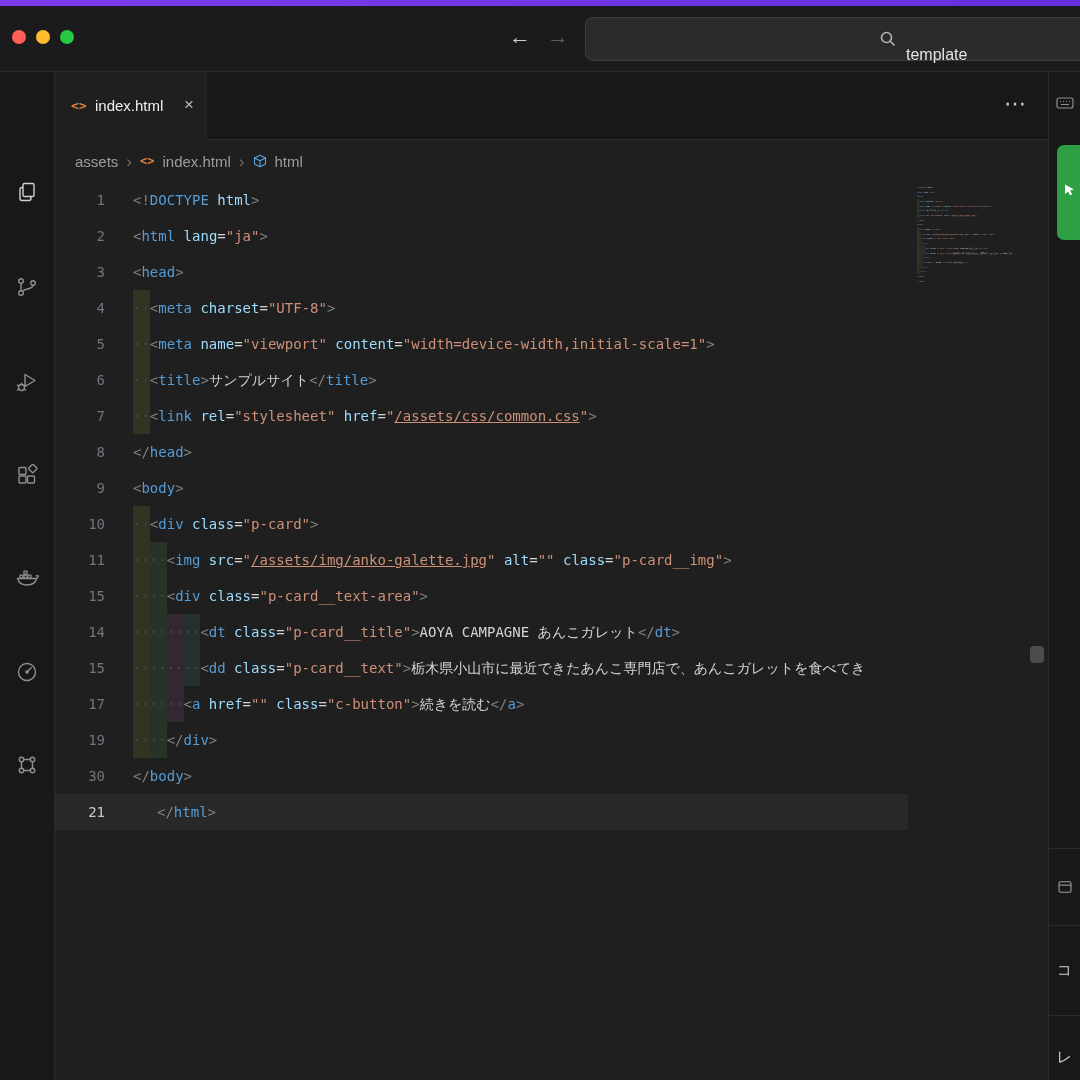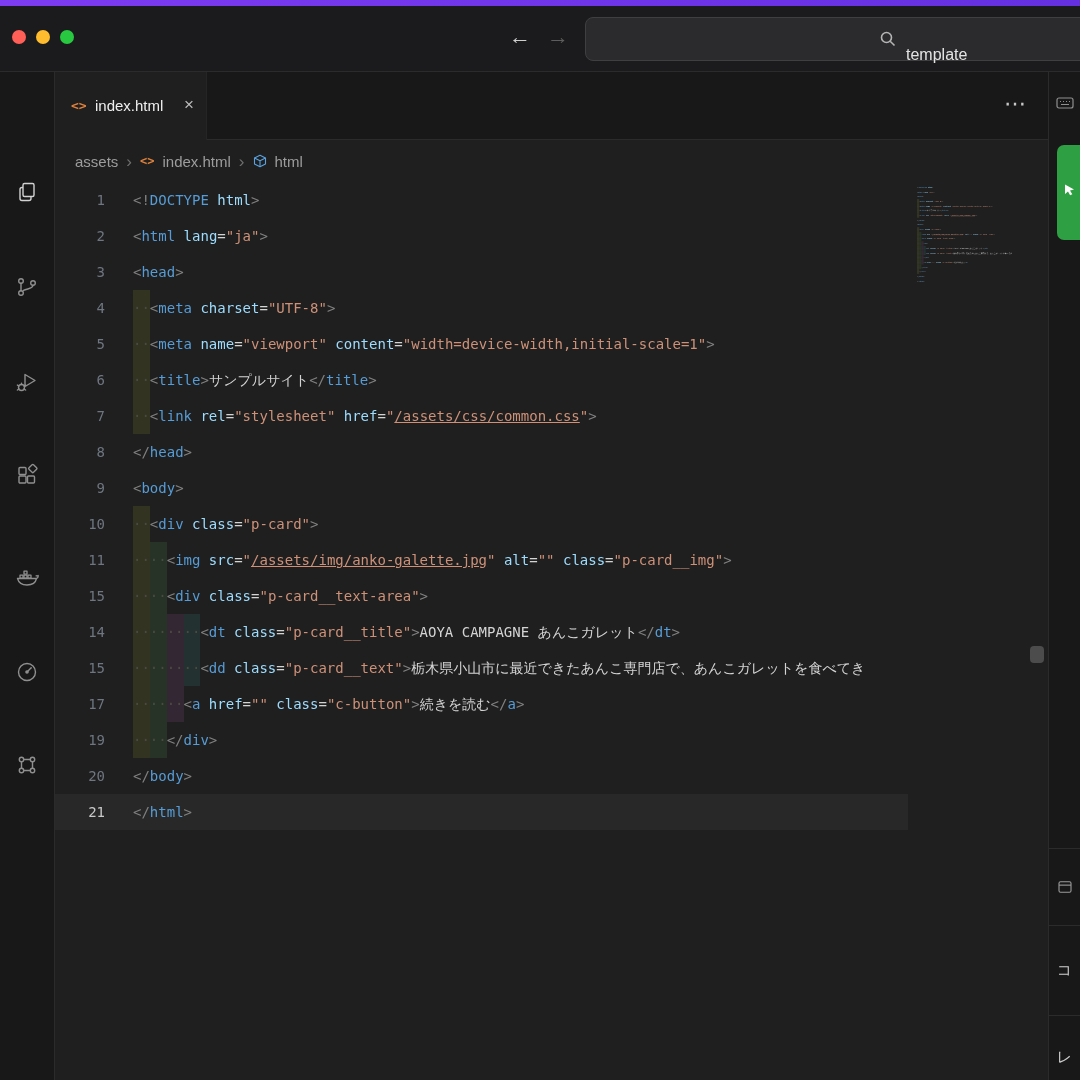--- a/index.html
+++ b/index.html
@@ -46,21 +46,21 @@
 
   .breadcrumb{position:absolute;left:0;top:68px;width:993px;height:42px;display:flex;align-items:center;
     padding-left:20px;box-sizing:border-box;color:#9d9d9d;font-size:15px;gap:8px;white-space:nowrap;}
   .bc-sep{color:#6f6f6f;font-size:17px;line-height:1;}
   .bc-html-glyph{color:#e0823d;font-weight:bold;font-size:12px;font-family:"DejaVu Sans Mono",monospace;}
 
   
   .rows{position:absolute;left:0;top:110px;width:993px;height:898px;overflow:hidden;}
   .row{display:flex;height:36px;line-height:36px;white-space:pre;
     font-family:"DejaVu Sans Mono",monospace;font-size:14px;}
-  .row.current{background:rgba(255,255,255,.045);}
+  .row.current{background:rgba(255,255,255,.045);gap:24px;}
   .ln{flex:0 0 78px;width:78px;text-align:right;padding-right:28px;box-sizing:border-box;color:#6e7681;}
   .row.current .ln{color:#c9c9c9;}
   .cl{flex:1 1 auto;}
   .tk-p{color:#808080;} .tk-t{color:#569cd6;} .tk-a{color:#9cdcfe;}
   .tk-s{color:#ce9178;} .tk-u{color:#ce9178;text-decoration:underline;} .tk-x{color:#d4d4d4;}
   .iw{display:inline-block;width:2ch;color:#4a4a42;}
   .iw0{background:rgba(255,255,64,.09);}
   .iw1{background:rgba(127,255,127,.09);}
   .iw2{background:rgba(255,127,255,.09);}
   .iw3{background:rgba(79,236,236,.09);}
@@ -202,21 +202,21 @@
         <div class="row"><span class="ln">7</span><span class="cl"><span class="iw iw0">··</span><span class="tk-p">&lt;</span><span class="tk-t">link</span><span class="tk-x"> </span><span class="tk-a">rel</span><span class="tk-x">=</span><span class="tk-s">"stylesheet"</span><span class="tk-x"> </span><span class="tk-a">href</span><span class="tk-x">=</span><span class="tk-s">"</span><span class="tk-u">/assets/css/common.css</span><span class="tk-s">"</span><span class="tk-p">&gt;</span></span></div>
         <div class="row"><span class="ln">8</span><span class="cl"><span class="tk-p">&lt;/</span><span class="tk-t">head</span><span class="tk-p">&gt;</span></span></div>
         <div class="row"><span class="ln">9</span><span class="cl"><span class="tk-p">&lt;</span><span class="tk-t">body</span><span class="tk-p">&gt;</span></span></div>
         <div class="row"><span class="ln">10</span><span class="cl"><span class="iw iw0">··</span><span class="tk-p">&lt;</span><span class="tk-t">div</span><span class="tk-x"> </span><span class="tk-a">class</span><span class="tk-x">=</span><span class="tk-s">"p-card"</span><span class="tk-p">&gt;</span></span></div>
         <div class="row"><span class="ln">11</span><span class="cl"><span class="iw iw0">··</span><span class="iw iw1">··</span><span class="tk-p">&lt;</span><span class="tk-t">img</span><span class="tk-x"> </span><span class="tk-a">src</span><span class="tk-x">=</span><span class="tk-s">"</span><span class="tk-u">/assets/img/anko-galette.jpg</span><span class="tk-s">"</span><span class="tk-x"> </span><span class="tk-a">alt</span><span class="tk-x">=</span><span class="tk-s">""</span><span class="tk-x"> </span><span class="tk-a">class</span><span class="tk-x">=</span><span class="tk-s">"p-card__img"</span><span class="tk-p">&gt;</span></span></div>
         <div class="row"><span class="ln">15</span><span class="cl"><span class="iw iw0">··</span><span class="iw iw1">··</span><span class="tk-p">&lt;</span><span class="tk-t">div</span><span class="tk-x"> </span><span class="tk-a">class</span><span class="tk-x">=</span><span class="tk-s">"p-card__text-area"</span><span class="tk-p">&gt;</span></span></div>
         <div class="row"><span class="ln">14</span><span class="cl"><span class="iw iw0">··</span><span class="iw iw1">··</span><span class="iw iw2">··</span><span class="iw iw3">··</span><span class="tk-p">&lt;</span><span class="tk-t">dt</span><span class="tk-x"> </span><span class="tk-a">class</span><span class="tk-x">=</span><span class="tk-s">"p-card__title"</span><span class="tk-p">&gt;</span><span class="tk-x">AOYA CAMPAGNE あんこガレット</span><span class="tk-p">&lt;/</span><span class="tk-t">dt</span><span class="tk-p">&gt;</span></span></div>
         <div class="row"><span class="ln">15</span><span class="cl"><span class="iw iw0">··</span><span class="iw iw1">··</span><span class="iw iw2">··</span><span class="iw iw3">··</span><span class="tk-p">&lt;</span><span class="tk-t">dd</span><span class="tk-x"> </span><span class="tk-a">class</span><span class="tk-x">=</span><span class="tk-s">"p-card__text"</span><span class="tk-p">&gt;</span><span class="tk-x">栃木県小山市に最近できたあんこ専門店で、あんこガレットを食べてき</span></span></div>
         <div class="row"><span class="ln">17</span><span class="cl"><span class="iw iw0">··</span><span class="iw iw1">··</span><span class="iw iw2">··</span><span class="tk-p">&lt;</span><span class="tk-t">a</span><span class="tk-x"> </span><span class="tk-a">href</span><span class="tk-x">=</span><span class="tk-s">""</span><span class="tk-x"> </span><span class="tk-a">class</span><span class="tk-x">=</span><span class="tk-s">"c-button"</span><span class="tk-p">&gt;</span><span class="tk-x">続きを読む</span><span class="tk-p">&lt;/</span><span class="tk-t">a</span><span class="tk-p">&gt;</span></span></div>
         <div class="row"><span class="ln">19</span><span class="cl"><span class="iw iw0">··</span><span class="iw iw1">··</span><span class="tk-p">&lt;/</span><span class="tk-t">div</span><span class="tk-p">&gt;</span></span></div>
-        <div class="row"><span class="ln">20</span><span class="cl"><span class="tk-p">&lt;/</span><span class="tk-t">body</span><span class="tk-p">&gt;</span></span></div>
+        <div class="row"><span class="ln">30</span><span class="cl"><span class="tk-p">&lt;/</span><span class="tk-t">body</span><span class="tk-p">&gt;</span></span></div>
         <div class="row current"><span class="ln">21</span><span class="cl"><span class="tk-p">&lt;/</span><span class="tk-t">html</span><span class="tk-p">&gt;</span></span></div>
       </div>
 
     <div class="minimap">
       <div id="mm" class="mm-inner">
           <div class="row"><span class="cl"><span class="tk-p">&lt;!</span><span class="tk-t">DOCTYPE</span><span class="tk-x"> </span><span class="tk-a">html</span><span class="tk-p">&gt;</span></span></div>
           <div class="row"><span class="cl"><span class="tk-p">&lt;</span><span class="tk-t">html</span><span class="tk-x"> </span><span class="tk-a">lang</span><span class="tk-x">=</span><span class="tk-s">"ja"</span><span class="tk-p">&gt;</span></span></div>
           <div class="row"><span class="cl"><span class="tk-p">&lt;</span><span class="tk-t">head</span><span class="tk-p">&gt;</span></span></div>
           <div class="row"><span class="cl"><span class="iw iw0">··</span><span class="tk-p">&lt;</span><span class="tk-t">meta</span><span class="tk-x"> </span><span class="tk-a">charset</span><span class="tk-x">=</span><span class="tk-s">"UTF-8"</span><span class="tk-p">&gt;</span></span></div>
           <div class="row"><span class="cl"><span class="iw iw0">··</span><span class="tk-p">&lt;</span><span class="tk-t">meta</span><span class="tk-x"> </span><span class="tk-a">name</span><span class="tk-x">=</span><span class="tk-s">"viewport"</span><span class="tk-x"> </span><span class="tk-a">content</span><span class="tk-x">=</span><span class="tk-s">"width=device-width,initial-scale=1"</span><span class="tk-p">&gt;</span></span></div>

